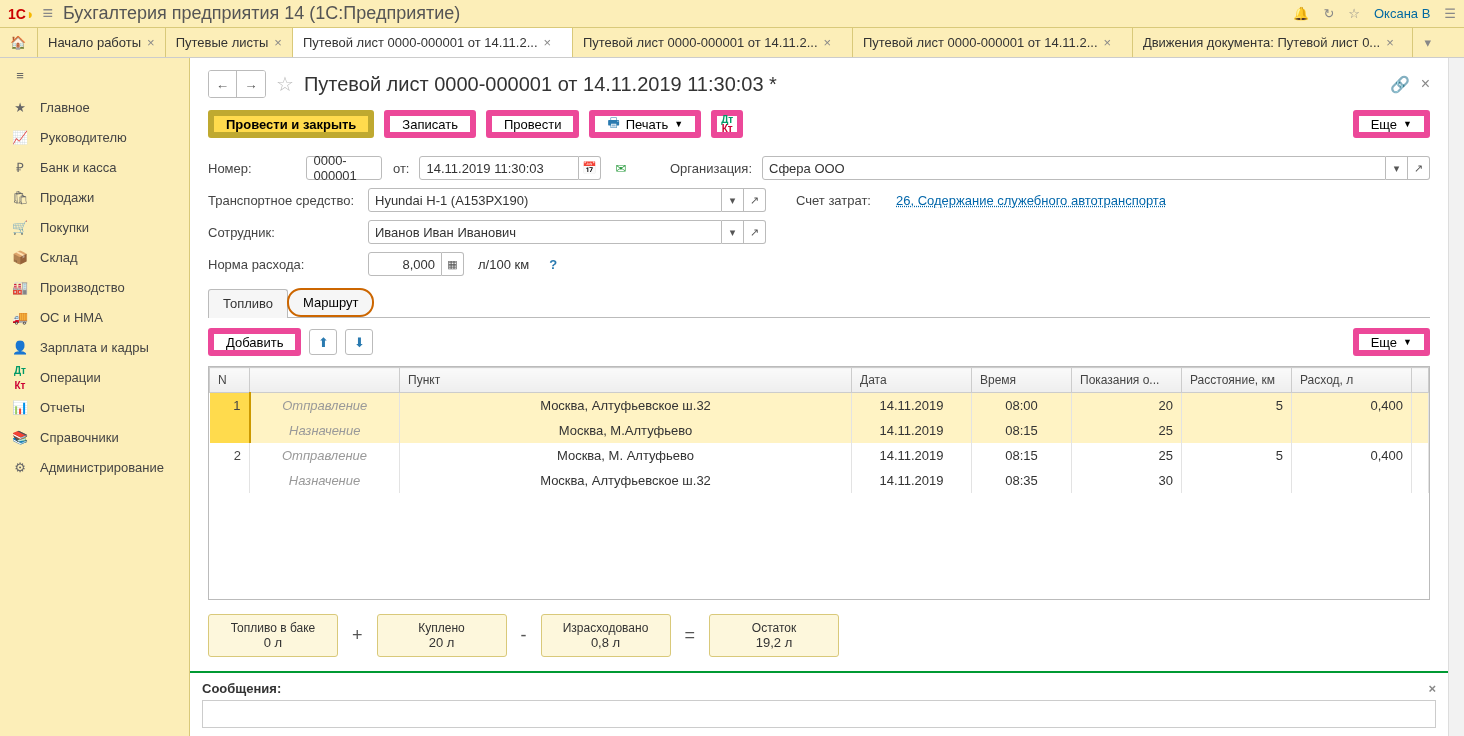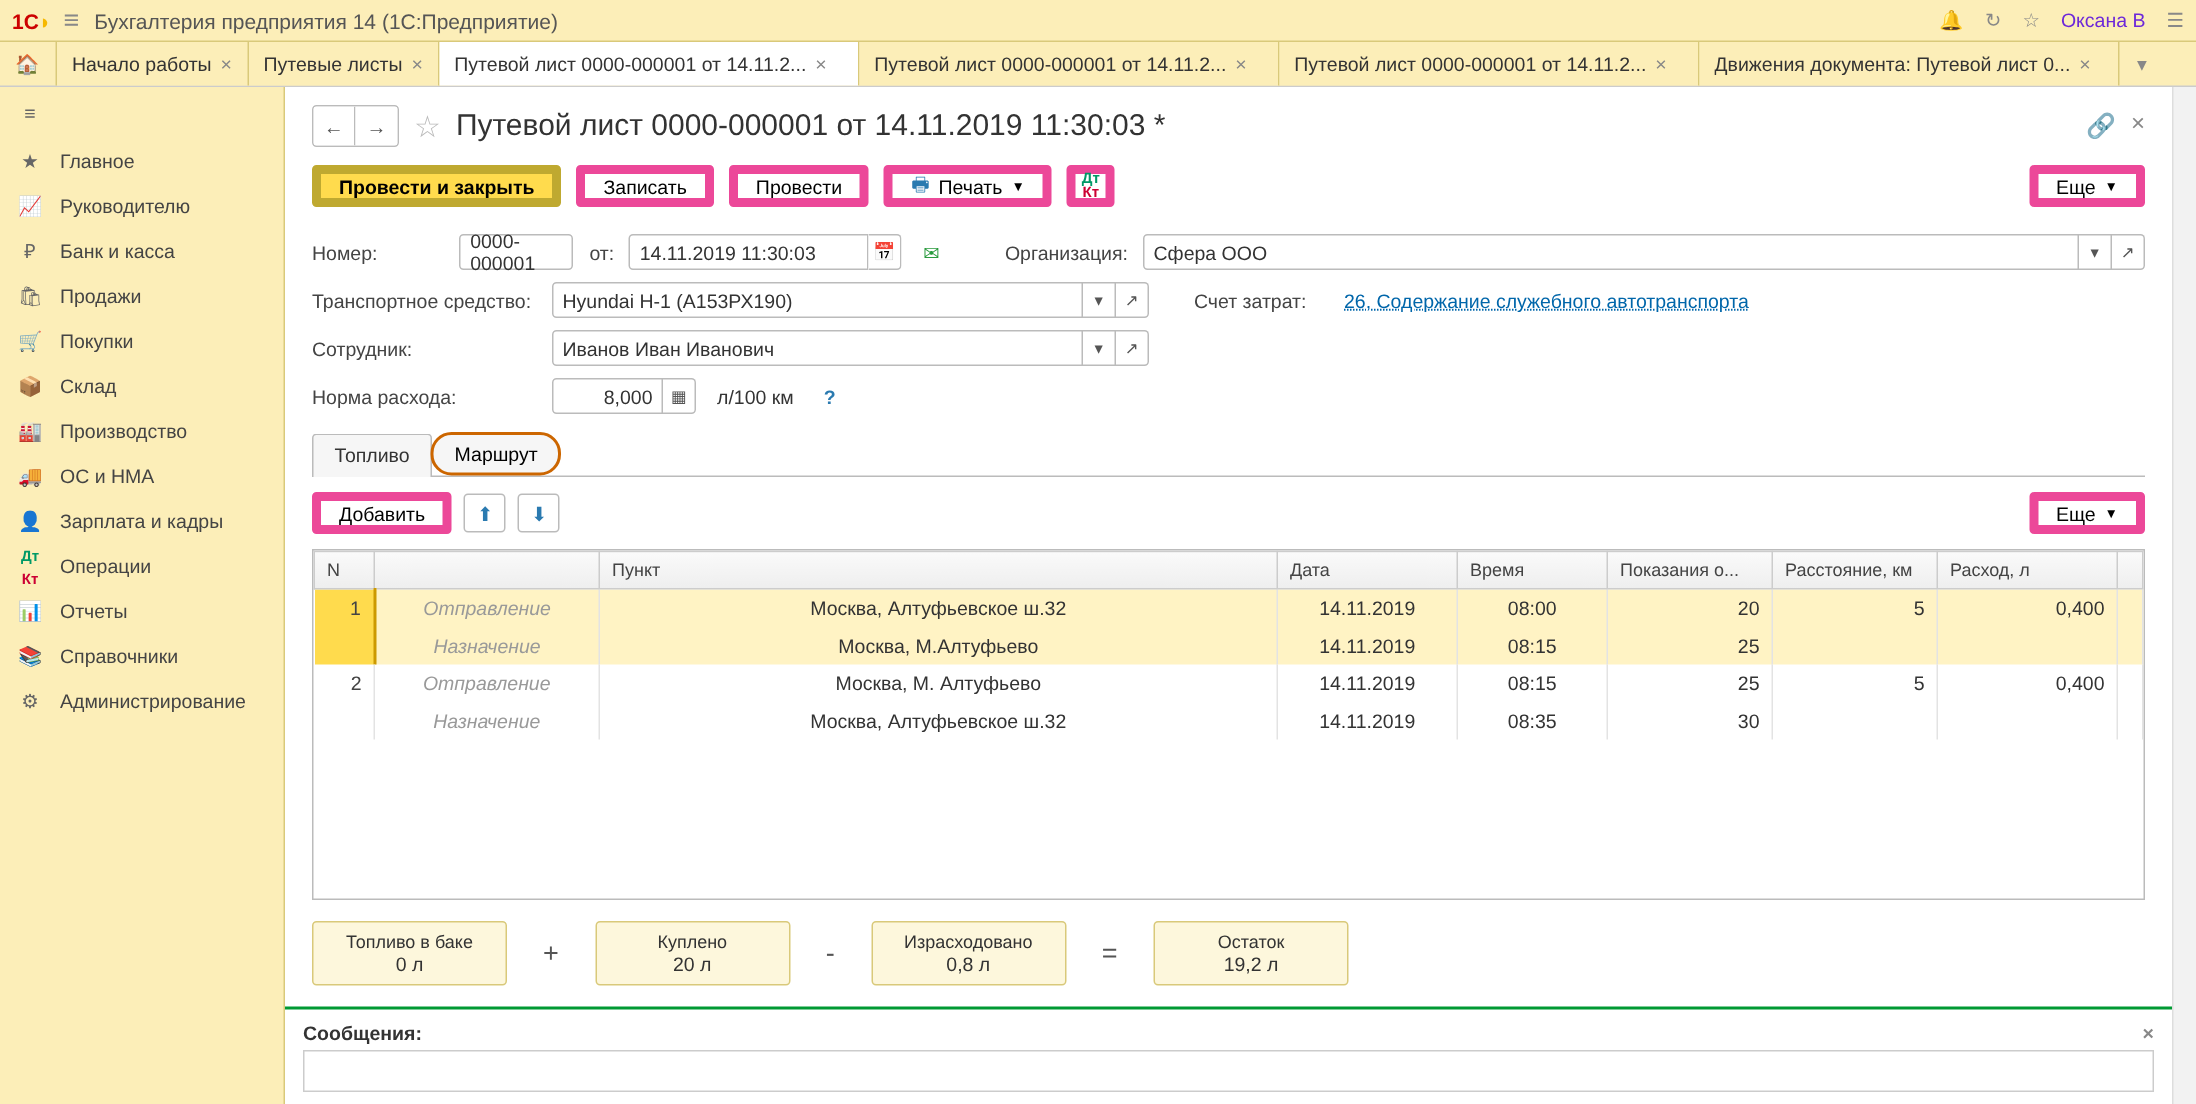--- a/index.html
+++ b/index.html
@@ -2,24 +2,24 @@
 <html><head>
 <meta charset="utf-8">
 <style>
 * { box-sizing: border-box; margin: 0; padding: 0; }
 body { font-family: Arial, sans-serif; font-size: 13px; color: #333; background: #fff; width: 1464px; height: 736px; overflow: hidden; }
 
 
 .titlebar { height: 28px; background: #fceeb8; display: flex; align-items: center; padding: 0 8px; border-bottom: 1px solid #d9c97a; }
 .titlebar .logo { color: #c00; font-weight: bold; font-size: 14px; margin-right: 8px; display: flex; align-items: center; }
 .titlebar .burger { color: #888; font-size: 18px; margin-right: 10px; cursor: pointer; }
-.titlebar .title { flex: 1; color: #555; font-size: 14px; }
+.titlebar .title { flex: 1; color: #555; font-size: 18px; }
 .titlebar .right-icons { display: flex; gap: 14px; align-items: center; color: #888; }
 .titlebar .right-icons span { cursor: pointer; }
-.titlebar .user { color: #6d28d9; }
+.titlebar .user { color: #0369a1; }
 
 
 .tabsbar { height: 30px; background: #fceeb8; display: flex; align-items: stretch; border-bottom: 1px solid #ccc; }
 .tabsbar .home-tab { width: 38px; display: flex; align-items: center; justify-content: center; border-right: 1px solid #d9c97a; cursor: pointer; color: #555;}
 .tabsbar .tab { padding: 0 10px; display: flex; align-items: center; border-right: 1px solid #d9c97a; cursor: pointer; background: #fceeb8; gap: 6px; max-width: 290px; }
 .tabsbar .tab.active { background: #fff; }
 .tabsbar .tab .label { white-space: nowrap; overflow: hidden; text-overflow: ellipsis; }
 .tabsbar .tab .close { color: #888; font-size: 13px; }
 .tabsbar .more-tab { width: 30px; display:flex; align-items:center; justify-content:center; color:#888; }
 
@@ -90,21 +90,21 @@
 .grid td { border-right: 1px solid #e3e3e3; padding: 5px 8px; font-size: 13px; text-align: center; }
 .grid tr.selected td { background: #fff3c4; }
 .grid tr.selected .rownum{background:#ffdb4d;border-right:2px solid #cc9900;}
 .grid .rownum { text-align: right; width:36px; color:#444;}
 .grid .subtle { color: #999; font-style: italic; }
 .grid .right { text-align: right; }
 .grid .spacer-row td { height: 130px; border:none;}
 .grid-scroll{height:232px; overflow:hidden; position:relative;}
 
 
-.fuel-summary { display:flex; align-items:center; gap:24px; padding: 14px 0;}
+.fuel-summary { display:flex; align-items:center; gap:14px; padding: 14px 0;}
 .fuel-box { border:1px solid #d9c97a; background:#fdf7dc; border-radius:3px; padding:6px 18px; min-width:130px; text-align:center; }
 .fuel-box .t{font-size:12px;}
 .fuel-box .v{font-size:13px;}
 .op{font-size:18px;color:#555;}
 
 
 .messages-sep { height:5px; background:#009933; margin: 0;}
 .messages { padding:8px 12px; position:relative;}
 .msg-head{font-weight:bold; padding-bottom:4px; display:flex;}
 .msg-close{cursor:pointer;color:#888;}

